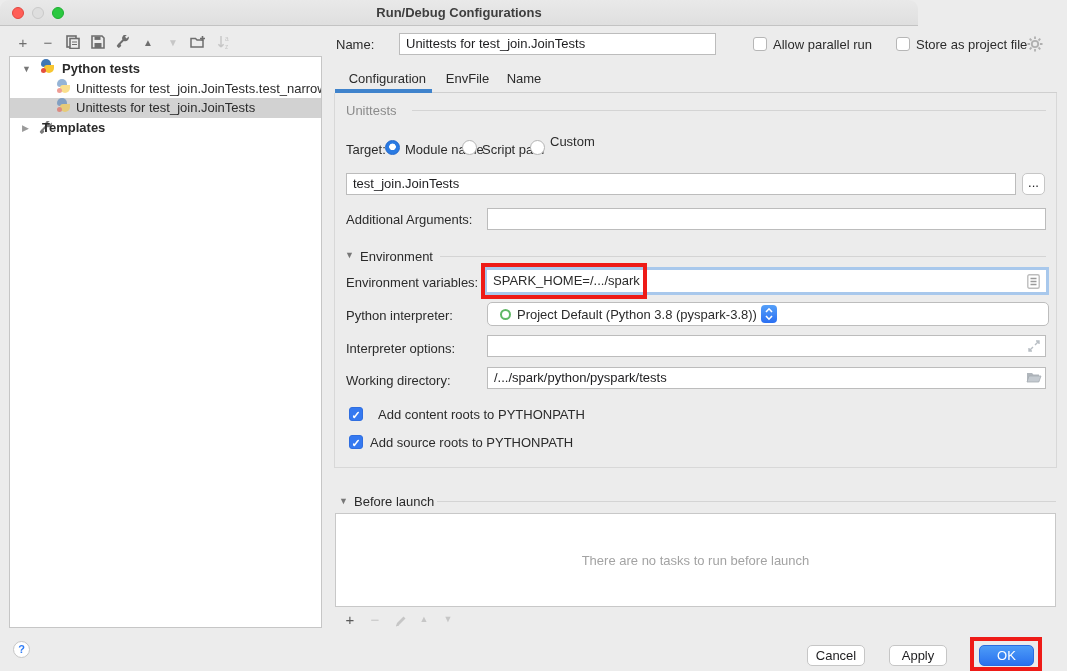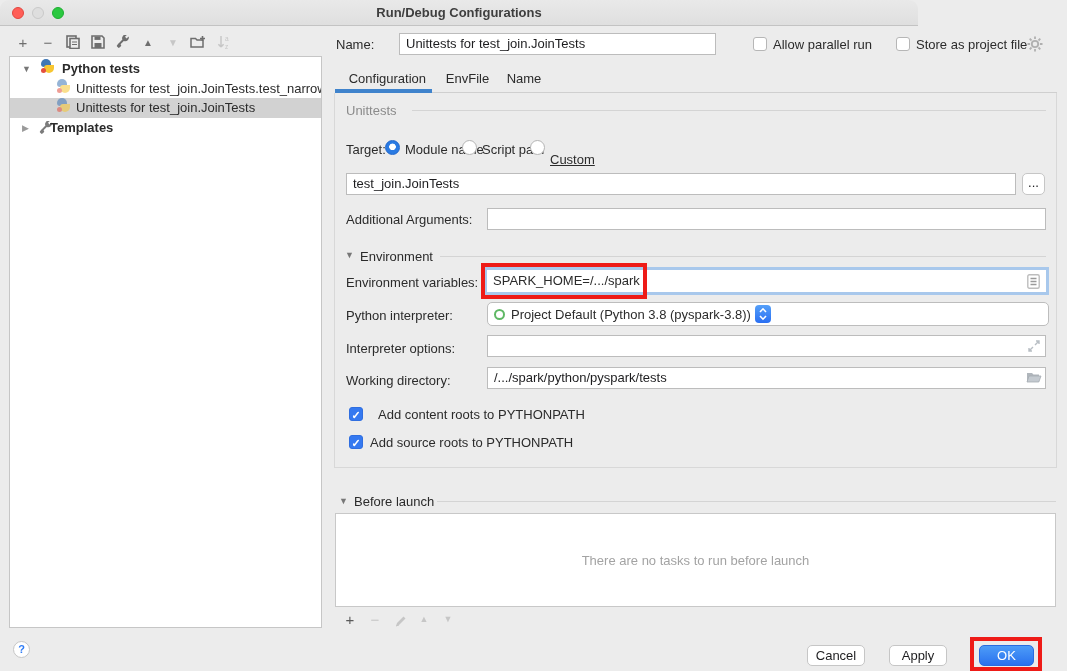--- a/index.html
+++ b/index.html
@@ -41,21 +41,21 @@
   .radio { width:15px; height:15px; border-radius:50%; background:#fff; border:1px solid #b4b4b4; }
   .radio.sel { background:radial-gradient(circle at 50% 45%, #ffffff 0 3px, #2a7ae2 3.6px 100%); border:1px solid #1f66cc; }
   .cb { width:14px; height:14px; border:1px solid #b6b6b6; border-radius:3px; background:#fff; }
   .cb.on { background:#3579f0; border-color:#2f6ee0; color:#fff; font-size:11px; line-height:14px; text-align:center; }
   .chk { color:#fff; font-weight:700; }
   .btn { background:#fff; border:1px solid #c6c6c6; border-radius:5px; text-align:center; font-size:13px; color:#1d1d1f; }
   .btn-blue { background:linear-gradient(#4d9cf8,#2a72ee); border:1px solid #2a6cdf; color:#fff; }
   .redbox { border:4px solid var(--annotation-red,#ee1b17); background:transparent; z-index:50; }
   .focusfield { border:3px solid var(--focus-ring,#a8c8ec); background:#fff; display:flex; align-items:center; }
   .focusfield .inner { flex:1; padding:8px 6px; line-height:22px; white-space:nowrap; overflow:hidden; }
-  .combo { background:#fff; border:1px solid #bdbdbd; border-radius:5px; display:flex; align-items:center; padding-left:6px; overflow:hidden; }
+  .combo { background:#fff; border:1px solid #bdbdbd; border-radius:5px; display:flex; align-items:center; padding-left:12px; overflow:hidden; }
   .ring { width:11px; height:11px; border:2px solid #5fb865; border-radius:50%; flex:0 0 auto; }
   .combo .val { margin-left:6px; white-space:nowrap; }
   .combo .path { margin-left:5px; color:#9d9d9d; font-size:11px; white-space:nowrap; overflow:hidden; flex:1; }
   .stepper { width:16px; height:18px; border-radius:4px; background:linear-gradient(#55a0f9,#2a6ff2);
              flex:0 0 auto; margin:0 3px 0 4px; display:flex; flex-direction:column; align-items:center; justify-content:center; }
   .helpbtn { width:17px; height:17px; border-radius:50%; background:#fff; border:1px solid #c6c6c6;
              color:#2f7cf6; font-weight:700; font-size:11px; text-align:center; line-height:15px; }
   .emptytext { color:#a3a3a3; }
   svg { display:block; }
 </style>
@@ -142,21 +142,21 @@
     <span class="tw" style="left:66px;">Unittests for test_join.JoinTests</span>
   </div>
   <div class="trow" style="top:61px;">
     <span class="tw twisty" style="left:12px; color:#9a9a9a;">▶</span>
     <span class="tw" style="left:29px; top:3px;">
       <svg width="14" height="14" viewBox="0 0 14 14">
         <path d="M12.6 1.4a3.6 3.6 0 0 1-4.8 4.6L3 10.8 1.6 9.4l4.8-4.8A3.6 3.6 0 0 1 11 -0.2l-2 2 1.6 1.6z" fill="#7b7b7b"></path>
         <rect x="1" y="9" width="4" height="3.4" rx="1" transform="rotate(-45 3 10.7)" fill="#7b7b7b"></rect>
       </svg>
     </span>
-    <span class="tw bold" style="left:40px;">Templates</span>
+    <span class="tw bold" style="left:32px;">Templates</span>
   </div>
 </div>
 
 <div class="abs lbl" style="left:336px; top:36px;">Name:</div>
 <div class="abs field" style="left:399px; top:33px; width:317px;">Unittests for test_join.JoinTests</div>
 <div class="abs cb" style="left:753px; top:37px;"></div>
 <div class="abs lbl" style="left:773px; top:36px;">Allow parallel run</div>
 <div class="abs cb" style="left:896px; top:37px;"></div>
 <div class="abs lbl" style="left:916px; top:36px;">Store as project file</div>
 <div class="abs" style="left:1027px; top:36px;">
@@ -178,21 +178,21 @@
 
 <div class="abs lbl gray-lbl" style="left:346px; top:102px;">Unittests</div>
 <div class="abs hline" style="left:412px; top:110px; width:634px;"></div>
 
 <div class="abs lbl" style="left:346px; top:141px;">Target:</div>
 <div class="abs radio sel" style="left:385px; top:140px;"></div>
 <div class="abs lbl" style="left:405px; top:141px;">Module name</div>
 <div class="abs radio" style="left:462px; top:140px;"></div>
 <div class="abs lbl" style="left:482px; top:141px;">Script path</div>
 <div class="abs radio" style="left:530px; top:140px;"></div>
-<div class="abs lbl" style="left:550px; top:151px;text-decoration:underline;">Custom</div>
+<div class="abs lbl" style="left:550px; top:133px;">Custom</div>
 
 <div class="abs field" style="left:346px; top:173px; width:670px;">test_join.JoinTests</div>
 <div class="abs btn" style="left:1022px; top:173px; width:23px; height:22px; line-height:18px;">...</div>
 
 <div class="abs lbl" style="left:346px; top:211px;">Additional Arguments:</div>
 <div class="abs field" style="left:487px; top:208px; width:559px;"></div>
 
 <div class="abs twisty" style="left:345px; top:250px;">▼</div>
 <div class="abs lbl" style="left:360px; top:248px;">Environment</div>
 <div class="abs hline" style="left:440px; top:256px; width:606px;"></div>

